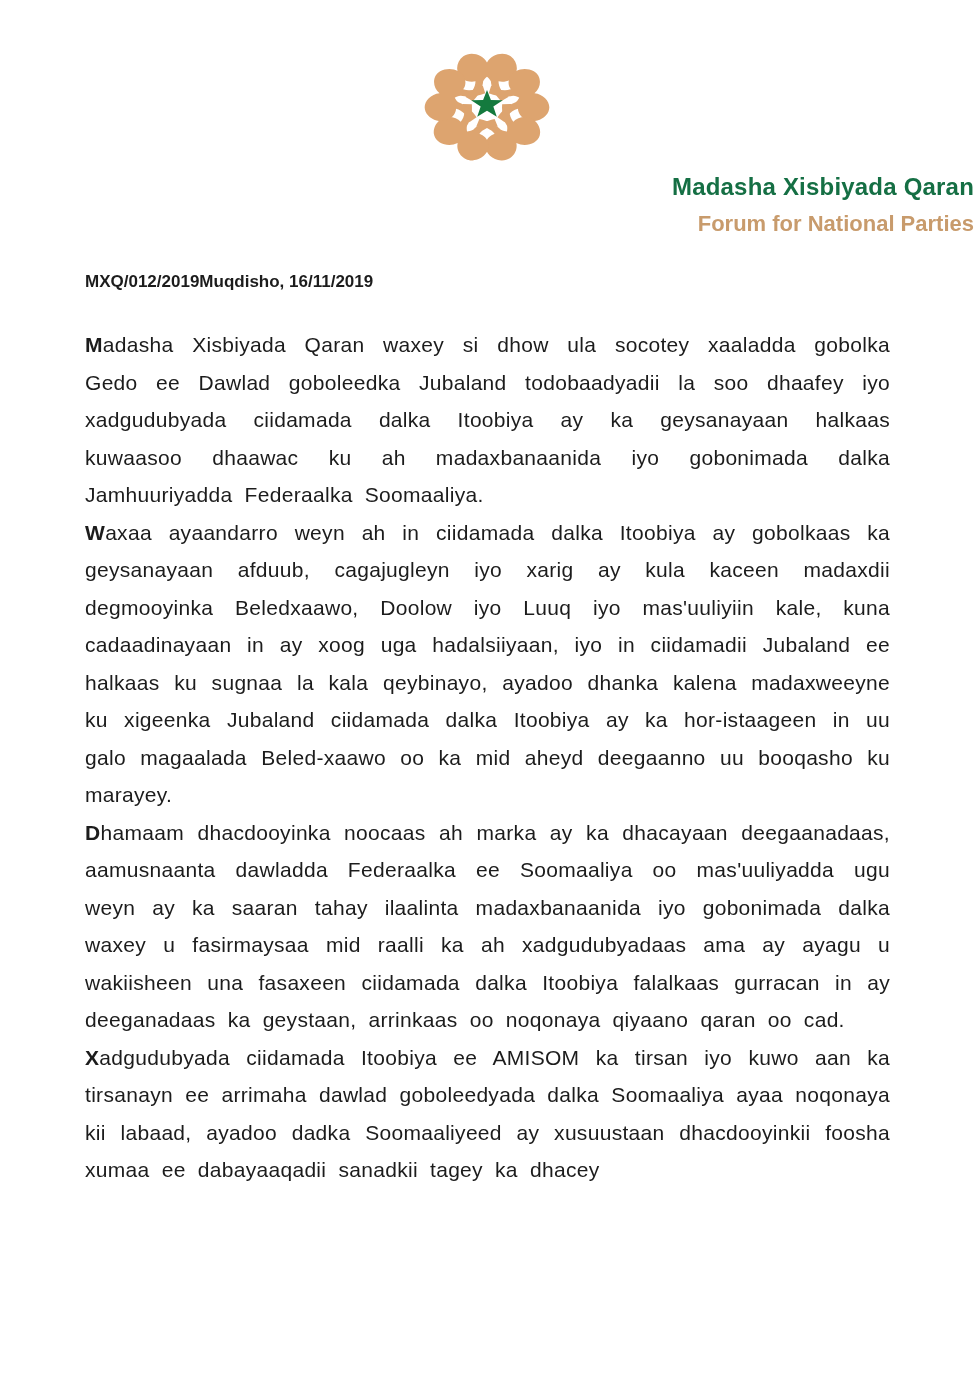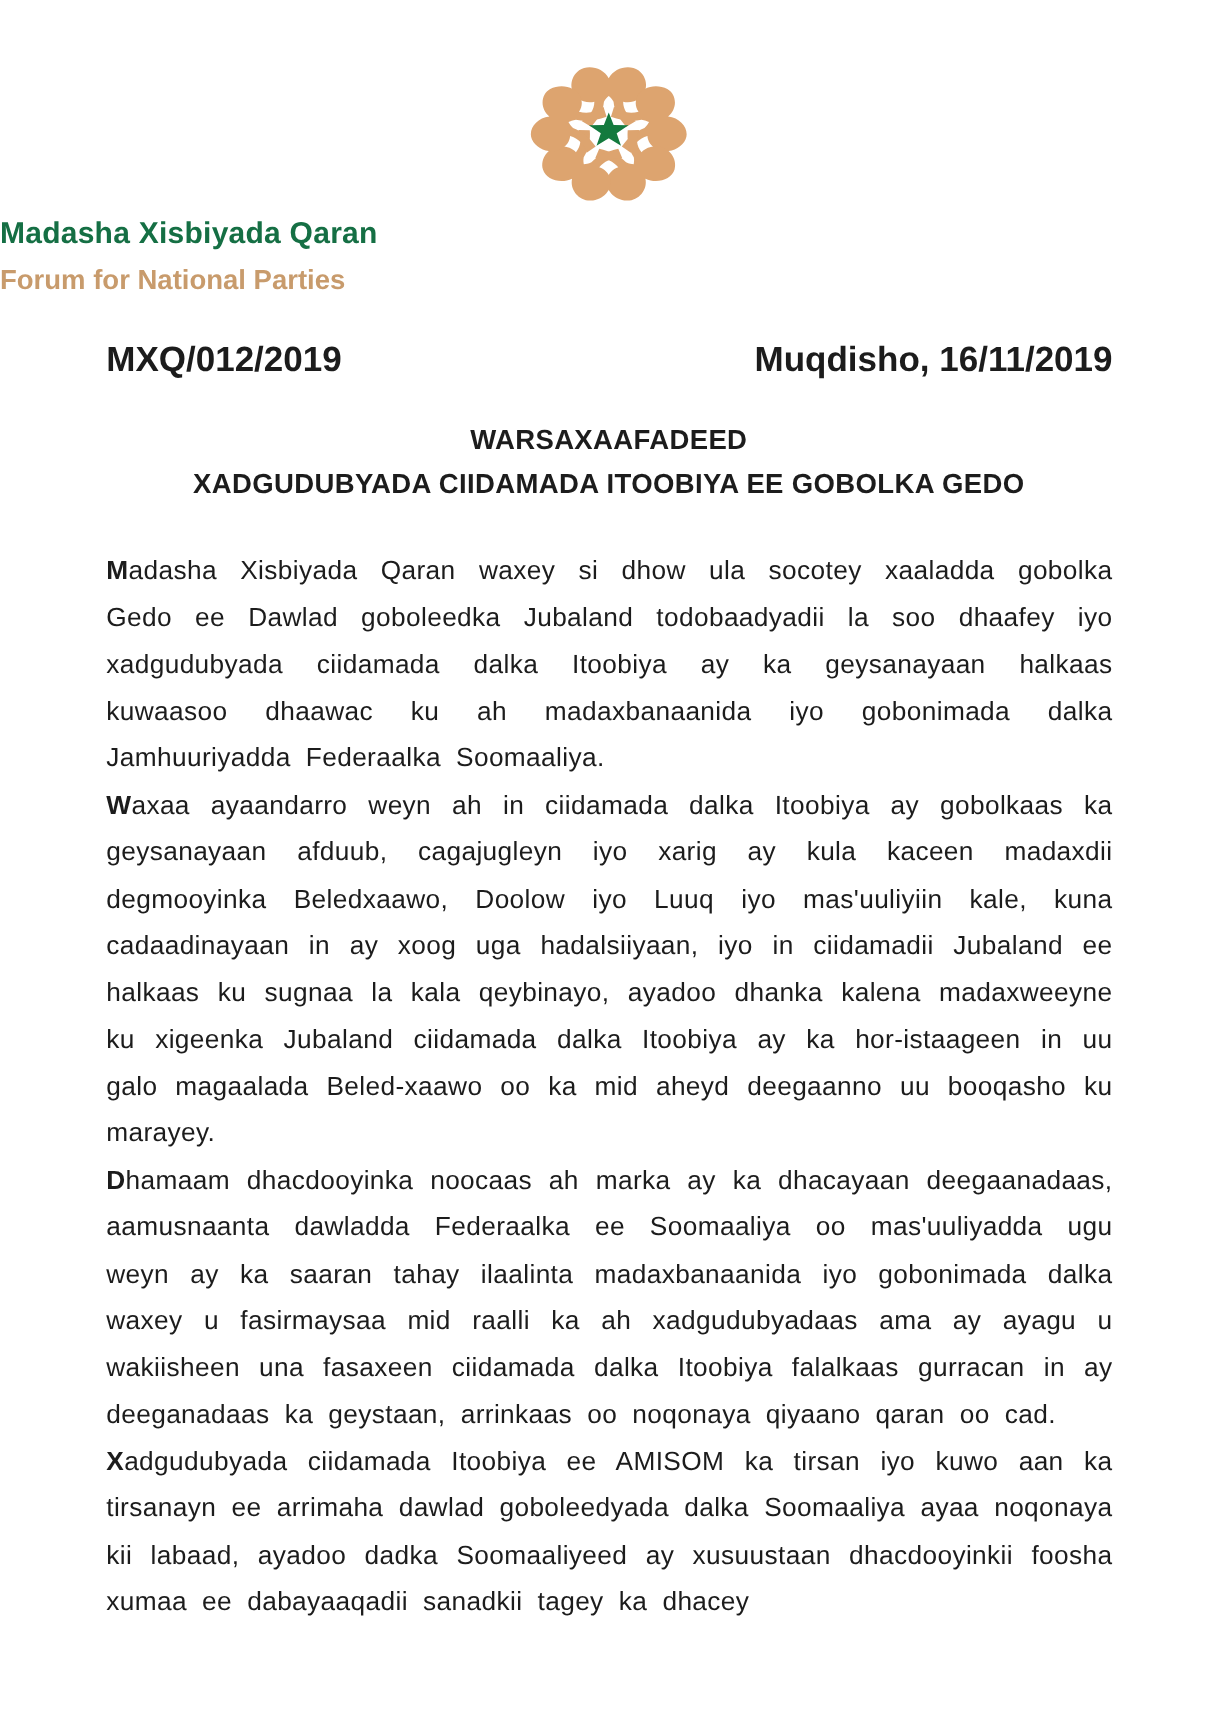--- a/index.html
+++ b/index.html
@@ -5,44 +5,43 @@
   html, body { margin: 0; padding: 0; background: #ffffff; }
   .page {
     width: 974px;
     height: 1386px;
     margin: 0 auto;
     background: #ffffff;
     font-family: "Liberation Sans", sans-serif;
     overflow: hidden;
     position: relative;
   }
-  .letterhead { padding-top: 50px; text-align: left; }
+  .letterhead { padding-top: 50px; text-align: right; }
   .logo-svg { display: block; margin: 0 auto; }
   .petal { fill: #DDA46F; }
   .star { fill: #147A3E; }
   .org-somali {
     margin-top: 10px;
     font-size: 24px;
     font-weight: bold;
     color: #156F44;
     letter-spacing: 0.2px;
     line-height: 26px;
   }
   .org-english {
     font-size: 22px;
     font-weight: bold;
     color: #C89B6C;
     margin-top: 12px;
     line-height: 24px;
   }
   .ref-row {
     display: flex;
-    justify-content: space-between;
     margin: 36px 84px 16px 85px;
-    font-size: 28px;
+    font-size: 17px;
     font-weight: bold;
     color: #1C1C1C;
   }
   .title-block {
     margin-top: 30px;
     text-align: center;
     font-size: 22px;
     font-weight: bold;
     color: #1C1C1C;
     line-height: 35px;
@@ -79,24 +78,20 @@
     </svg>
     <div class="org-somali">Madasha Xisbiyada Qaran</div>
     <div class="org-english">Forum for National Parties</div>
   </div>
 
   <div class="ref-row">
     <span>MXQ/012/2019</span>
     <span>Muqdisho, 16/11/2019</span>
   </div>
 
-  <div class="title-block">
-    <div>WARSAXAAFADEED</div>
-    <div>XADGUDUBYADA CIIDAMADA ITOOBIYA EE GOBOLKA GEDO</div>
-  </div>
 
   <div class="body-block">
     <p>Madasha Xisbiyada Qaran waxey si dhow ula socotey xaaladda gobolka Gedo ee Dawlad goboleedka Jubaland todobaadyadii la soo dhaafey iyo xadgudubyada ciidamada dalka Itoobiya ay ka geysanayaan halkaas kuwaasoo dhaawac ku ah madaxbanaanida iyo gobonimada dalka Jamhuuriyadda Federaalka Soomaaliya.</p>
     <p>Waxaa ayaandarro weyn ah in ciidamada dalka Itoobiya ay gobolkaas ka geysanayaan afduub, cagajugleyn iyo xarig ay kula kaceen madaxdii degmooyinka Beledxaawo, Doolow iyo Luuq iyo mas'uuliyiin kale, kuna cadaadinayaan in ay xoog uga hadalsiiyaan, iyo in ciidamadii Jubaland ee halkaas ku sugnaa la kala qeybinayo, ayadoo dhanka kalena madaxweeyne ku xigeenka Jubaland ciidamada dalka Itoobiya ay ka hor-istaageen in uu galo magaalada Beled-xaawo oo ka mid aheyd deegaanno uu booqasho ku marayey.</p>
     <p>Dhamaam dhacdooyinka noocaas ah marka ay ka dhacayaan deegaanadaas, aamusnaanta dawladda Federaalka ee Soomaaliya oo mas'uuliyadda ugu weyn ay ka saaran tahay ilaalinta madaxbanaanida iyo gobonimada dalka waxey u fasirmaysaa mid raalli ka ah xadgudubyadaas ama ay ayagu u wakiisheen una fasaxeen ciidamada dalka Itoobiya falalkaas gurracan in ay deeganadaas ka geystaan, arrinkaas oo noqonaya qiyaano qaran oo cad.</p>
     <p>Xadgudubyada ciidamada Itoobiya ee AMISOM ka tirsan iyo kuwo aan ka tirsanayn ee arrimaha dawlad goboleedyada dalka Soomaaliya ayaa noqonaya kii labaad, ayadoo dadka Soomaaliyeed ay xusuustaan dhacdooyinkii foosha xumaa ee dabayaaqadii sanadkii tagey ka dhacey</p>
   </div>
 
 </div>
 

